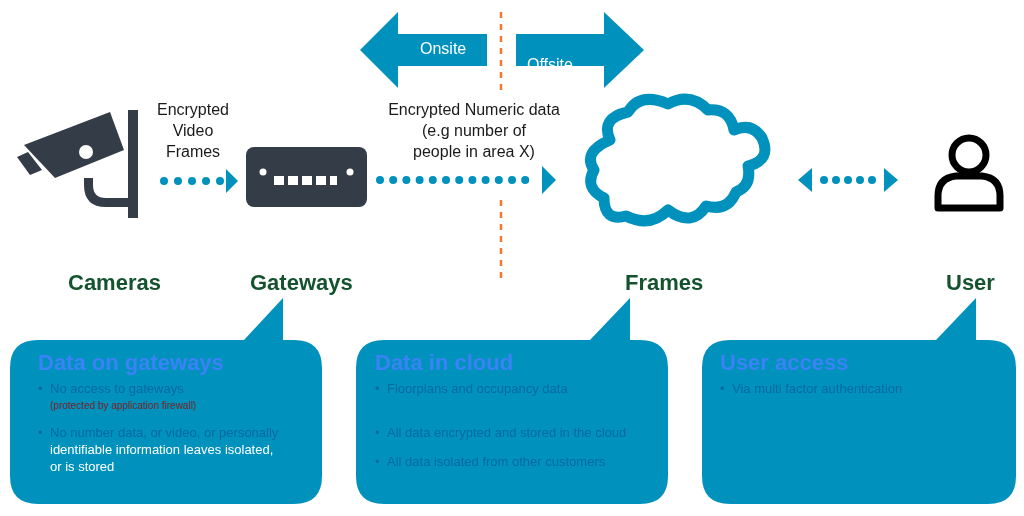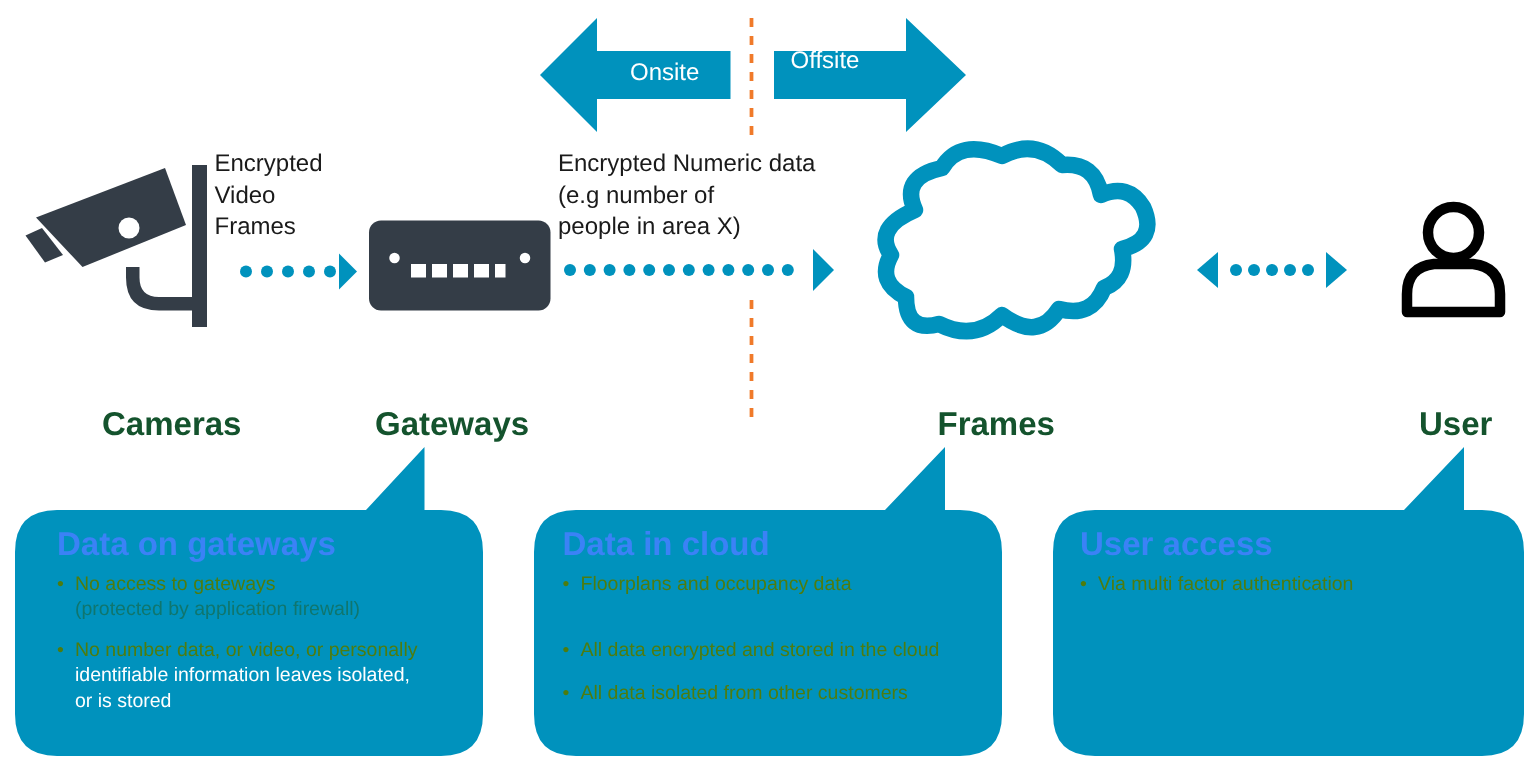--- a/index.html
+++ b/index.html
@@ -1,22 +1,22 @@
 <!DOCTYPE html>
 <html><head>
 <meta charset="utf-8">
 <style>
   html, body { margin: 0; padding: 0; background: #ffffff; }
   body { width: 1024px; height: 516px; position: relative; overflow: hidden;
          font-family: "Liberation Sans", "DejaVu Sans", sans-serif; }
   .abs { position: absolute; }
-  .flow-label { color: #1a1a1a; font-size: 16px; line-height: 21px; }
+  .flow-label { color: #1a1a1a; font-size: 16px; line-height: 21px; text-align: center; }
   .node-label { font-weight: bold; font-size: 22px; color: #14532d; }
   .bubble-title { color: #3b82f6; font-weight: bold; font-size: 22px; }
-  .bubble-item { color: #4d7c0f; font-size: 13px; line-height: 17px; position: relative; padding-left: 12px; }
+  .bubble-item { color: #0369a1; font-size: 13px; line-height: 17px; position: relative; padding-left: 12px; }
   .bubble-item::before { content: "•"; position: absolute; left: 0; top: 0; }
   .arrow-text { color: #fff; font-size: 16px; }
   svg { overflow: visible; }
 </style>
 </head>
 <body>
 
 <svg class="abs" style="left:0;top:0" width="1024" height="516">
 
   <polygon fill="#0092bd" points="360,50 398,12 398,34 487,34 487,66 398,66 398,88"></polygon>
@@ -87,21 +87,21 @@
     <circle cx="969" cy="155" r="17"></circle>
     <path d="M938,208 L938,196 Q938,178 956,176 L982,176 Q1000,178 1000,196 L1000,208 Z" stroke-linejoin="round"></path>
   </g>
 
   <path fill="#0092bd" d="M38,340 L244,340 L283,298 L283,340 L294,340 Q322,340 322,368 L322,476 Q322,504 294,504 L38,504 Q10,504 10,476 L10,368 Q10,340 38,340 Z"></path>
   <path fill="#0092bd" d="M384,340 L590,340 L630,298 L630,340 L640,340 Q668,340 668,368 L668,476 Q668,504 640,504 L384,504 Q356,504 356,476 L356,368 Q356,340 384,340 Z"></path>
   <path fill="#0092bd" d="M730,340 L936,340 L976,298 L976,340 L988,340 Q1016,340 1016,368 L1016,476 Q1016,504 988,504 L730,504 Q702,504 702,476 L702,368 Q702,340 730,340 Z"></path>
 </svg>
 
 <div class="abs arrow-text" style="left:420px;top:40px">Onsite</div>
-<div class="abs arrow-text" style="left:527px;top:32px">Offsite</div>
+<div class="abs arrow-text" style="left:527px;top:56px">Offsite</div>
 
 <div class="abs flow-label" style="left:143px;top:99px;width:100px">
   <div>Encrypted</div>
   <div>Video</div>
   <div>Frames</div>
 </div>
 <div class="abs flow-label" style="left:372px;top:99px;width:204px">
   <div>Encrypted Numeric data</div>
   <div>(e.g number of</div>
   <div>people in area X)</div>
@@ -109,21 +109,21 @@
 
 <div class="abs node-label" style="left:68px;top:270px">Cameras</div>
 <div class="abs node-label" style="left:250px;top:270px">Gateways</div>
 <div class="abs node-label" style="left:625px;top:270px">Frames</div>
 <div class="abs node-label" style="left:946px;top:270px">User</div>
 
 <div class="abs" style="left:38px;top:350px;width:280px">
   <div class="bubble-title">Data on gateways</div>
   <div style="margin-top:4px">
     <div class="bubble-item">No access to gateways</div>
-    <div style="color:#0f766e;font-size:13px;line-height:17px;padding-left:12px">(protected by application firewall)</div>
+    <div style="color:#7f1d1d;font-size:10px;line-height:17px;padding-left:12px">(protected by application firewall)</div>
     <div class="bubble-item" style="margin-top:10px">No number data, or video, or personally</div>
     <div style="color:#fff;font-size:13px;line-height:17px;padding-left:12px">identifiable information leaves isolated,</div>
     <div style="color:#fff;font-size:13px;line-height:17px;padding-left:12px">or is stored</div>
   </div>
 </div>
 
 <div class="abs" style="left:375px;top:350px;width:290px">
   <div class="bubble-title">Data in cloud</div>
   <div style="margin-top:4px">
     <div class="bubble-item">Floorplans and occupancy data</div>

